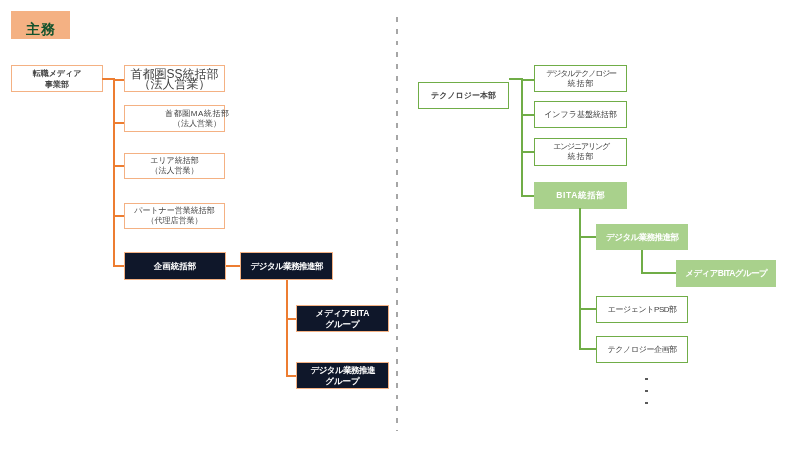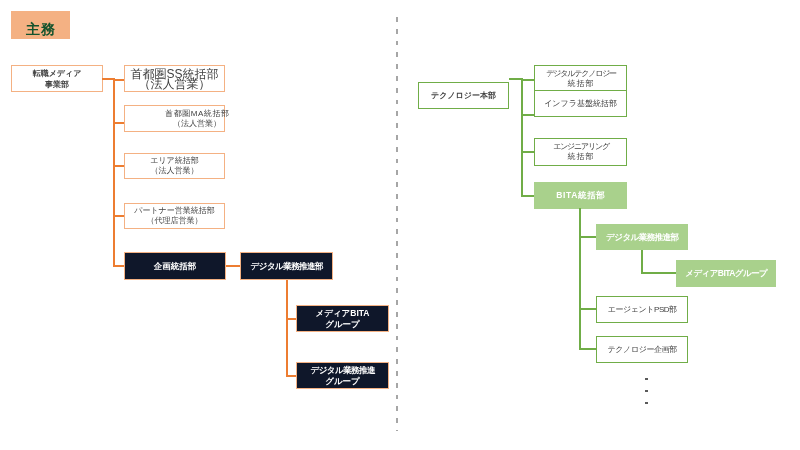--- a/index.html
+++ b/index.html
@@ -106,21 +106,21 @@
   <div class="ln lg" style="left:521px;top:78px;width:2px;height:118.5px;"></div>
   <div class="ln lg" style="left:509px;top:78px;width:14px;height:1.5px;"></div>
 
   <div class="ln lg" style="left:521px;top:79px;width:14px;height:1.5px;"></div>
   <div class="node wg" style="left:534px;top:65px;width:93px;height:27px;font-size:8px;line-height:10px;">
     <span class="l1 kt1">デジタルテクノロジー</span>
     <span class="l2 kt8">統括部</span>
   </div>
 
   <div class="ln lg" style="left:521px;top:114px;width:14px;height:1.5px;"></div>
-  <div class="node wg" style="left:534px;top:90px;width:93px;height:27px;font-size:8px;line-height:10px;">
+  <div class="node wg" style="left:534px;top:101px;width:93px;height:27px;font-size:8px;line-height:10px;">
     <span class="l1">インフラ基盤統括部</span>
   </div>
 
   <div class="ln lg" style="left:521px;top:151px;width:14px;height:1.5px;"></div>
   <div class="node wg" style="left:534px;top:138px;width:93px;height:28px;font-size:8px;line-height:10px;">
     <span class="l1 kt1">エンジニアリング</span>
     <span class="l2 kt8">統括部</span>
   </div>
 
   <div class="ln lg" style="left:521px;top:195px;width:14px;height:1.5px;"></div>

